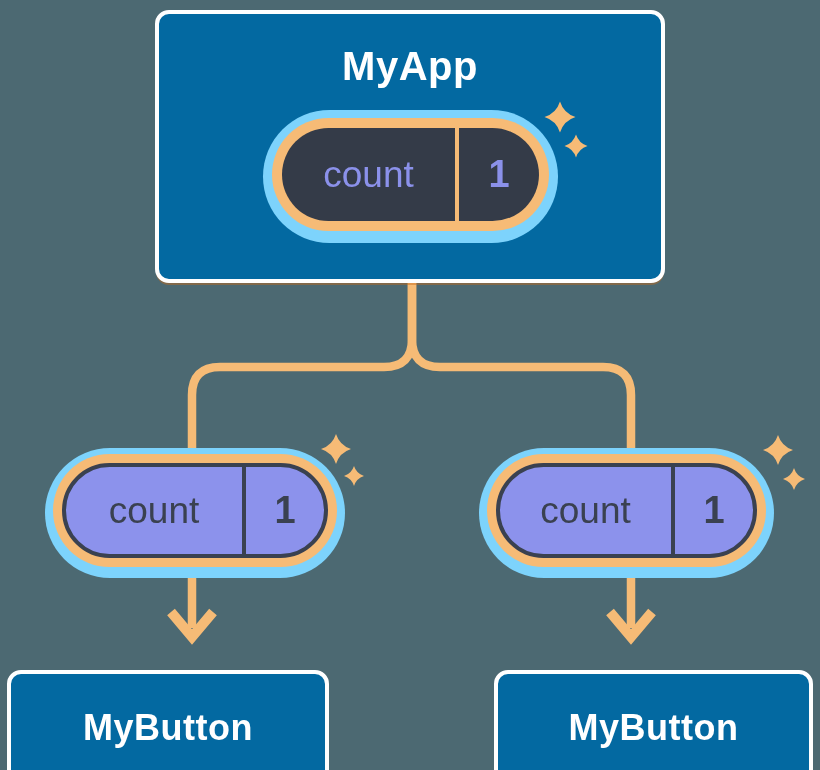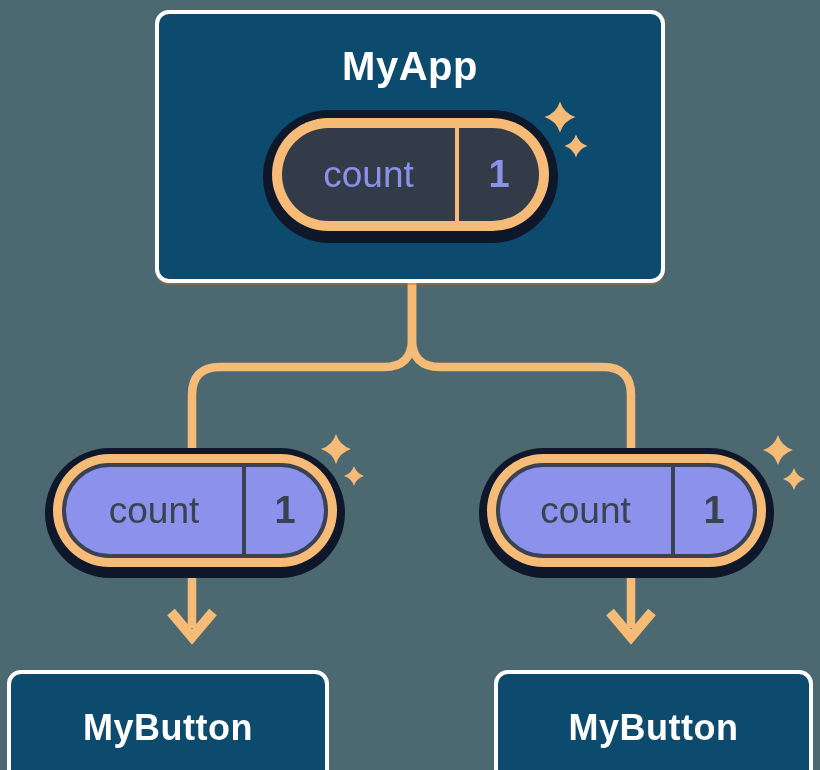--- a/index.html
+++ b/index.html
@@ -9,38 +9,38 @@
     font-family:"Liberation Sans", sans-serif;
   }
   .stage{position:relative;width:820px;height:770px;}
 
   
   .connectors{position:absolute;left:0;top:0;z-index:0;}
 
   
   .card{
     position:absolute;box-sizing:border-box;
-    background:#0c4a6e;border:4px solid #FFFFFF;border-radius:14px;
+    background:#0369a1;border:4px solid #FFFFFF;border-radius:14px;
     box-shadow:0 3px 0 -1px rgba(198,106,26,0.45);
     z-index:1;
   }
   .card-parent{left:155px;top:10px;width:510px;height:273px;}
   .parent-title{
     margin-top:30px;text-align:center;
     color:#FFFFFF;font-size:40px;font-weight:600;letter-spacing:.5px;
   }
   .card-child{height:115px;top:648px;display:flex;align-items:center;justify-content:center;margin-top:22px;}
   .card-child-left{left:7px;width:322px;}
   .card-child-right{left:494px;width:319px;}
   .child-title{color:#FFFFFF;font-size:36px;font-weight:600;letter-spacing:.5px;}
 
   
   .pill{
     position:absolute;box-sizing:border-box;border-radius:999px;
-    background:#0f172a;z-index:2;
+    background:#7dd3fc;z-index:2;
   }
   .pill-parent{left:263px;top:110px;width:295px;height:133px;padding:8px 9px 12px 9px;}
   .pill-child-left{left:45px;top:448px;width:300px;height:130px;padding:6px 8px 11px 8px;}
   .pill-child-right{left:479px;top:448px;width:295px;height:130px;padding:6px 8px 11px 8px;}
   .pill-mid{
     box-sizing:border-box;height:100%;border-radius:999px;
     background:#F6BB76;padding:10px;
   }
   .pill-child-left .pill-mid,.pill-child-right .pill-mid{padding:9px;}
   .pill-inner{

